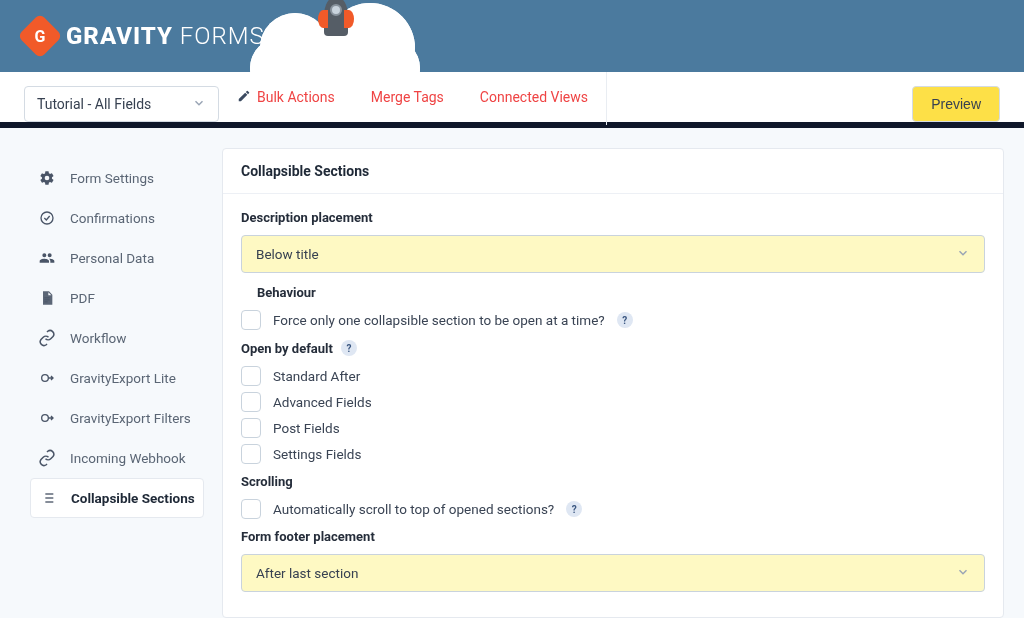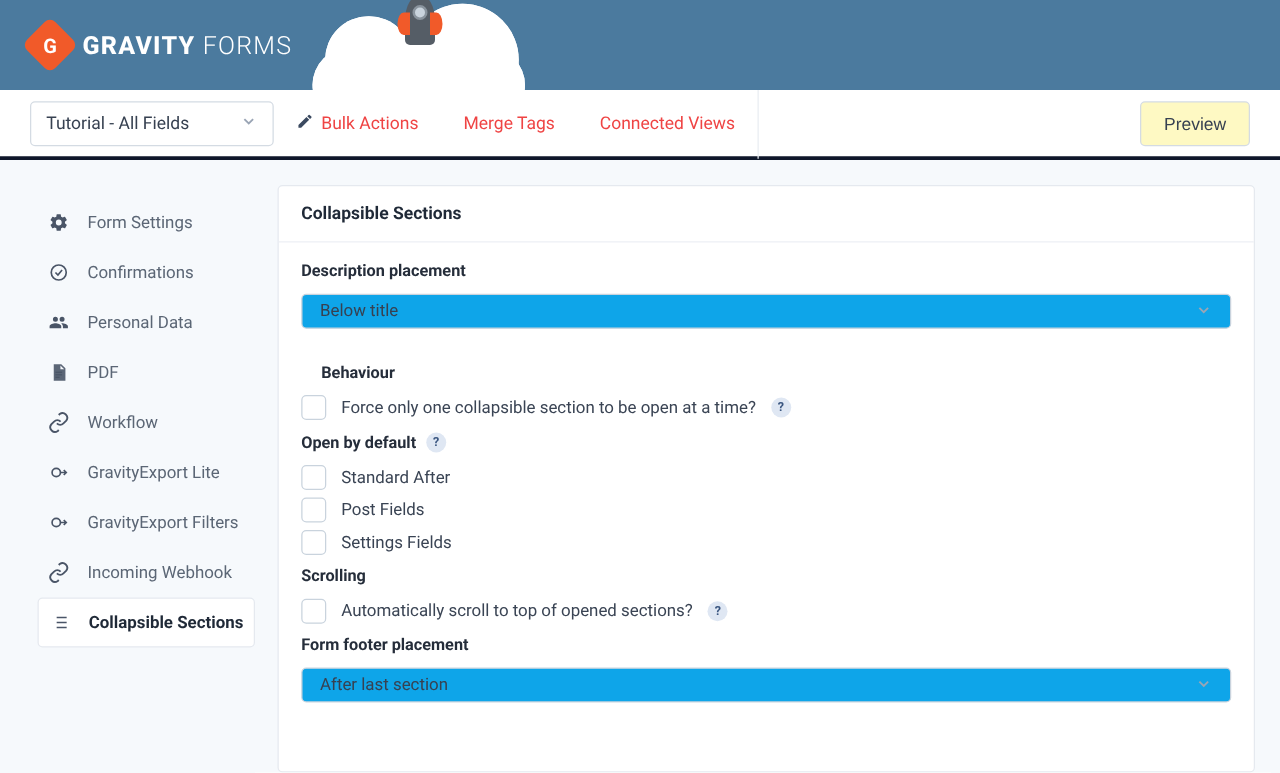--- a/index.html
+++ b/index.html
@@ -20,21 +20,21 @@
     padding: 0 24px;
     position: relative;
     overflow: hidden;
   }
   .logo-wrap { display: flex; align-items: center; gap: 10px; color: #fff; }
   .logo-badge {
     width: 32px; height: 32px; background: #f15a29; transform: rotate(45deg);
     border-radius: 6px; display: flex; align-items: center; justify-content: center;
   }
   .logo-badge-inner { transform: rotate(-45deg); color: #fff; font-weight: bold; font-size: 16px; }
-  .logo-text { font-size: 20px; font-weight: 300; letter-spacing: 1px; }
+  .logo-text { font-size: 24px; font-weight: 300; letter-spacing: 1px; }
   .logo-text b { font-weight: 800; }
   .rocket-cloud {
     position: absolute;
     left: 250px;
     bottom: -6px;
     width: 170px;
     height: 78px;
     pointer-events: none;
   }
   .cloud-shape {
@@ -74,23 +74,23 @@
     position: absolute; bottom: 8px; width: 10px; height: 18px;
     background: #f15a29; border-radius: 50% 0 0 50%;
   }
   .rocket-fin-left { left: -6px; }
   .rocket-fin-right { right: -6px; transform: scaleX(-1); }
 
   
   .nav-bar {
     height: 56px;
     background: #fff;
-    border-bottom: 3px solid #0f172a;
-    display: flex;
-    align-items: center;
+    border-bottom: 6px solid #0f172a;
+    display: flex;
+    align-items: flex-end;
     padding: 0 24px;
   }
   .form-selector {
     height: 36px;
     min-width: 195px;
     border: 1px solid #d4dbe3;
     border-radius: 4px;
     padding: 0 12px;
     display: flex;
     align-items: center;
@@ -135,21 +135,21 @@
     color: #ef4444;
     cursor: pointer;
   }
   .action-tab .pencil { margin-right: 6px; color: #3b4a60; }
   .spacer { flex: 1; }
   .preview-btn {
     height: 36px;
     padding: 0 18px;
     border: 1px solid #d4dbe3;
     border-radius: 4px;
-    background: #fef9c3;
+    background: #fde047;
     font-size: 14px;
     color: #374151;
     cursor: pointer;
   }
 
   
   .body-area {
     display: flex;
     height: calc(618px - 72px - 56px);
   }
@@ -216,52 +216,52 @@
     width: 16px; height: 16px;
     border-radius: 50%;
     background: #dfe7f3;
     color: #3a5680;
     font-size: 10px;
     font-weight: 700;
     cursor: help;
   }
   .select-box {
     width: 100%;
-    height: 28px;
+    height: 38px;
     border: 1px solid #c9d3dd;
     border-radius: 4px;
     padding: 0 14px;
     display: flex;
     align-items: center;
     justify-content: space-between;
     font-size: 13.5px;
     color: #374151;
     cursor: pointer;
-    background: #0ea5e9;
+    background: #fef9c3;
   }
   .select-box .chevron { color: #9aa5b5; font-size: 12px; }
   .checkbox-row {
     display: flex;
     align-items: center;
     gap: 12px;
     font-size: 13.5px;
     color: #3a4454;
     margin-bottom: 6px;
   }
   .checkbox-row.extra-gap { margin-bottom: 10px; }
   .chkbox {
     width: 20px; height: 20px;
     border: 1px solid #c9d3dd;
     border-radius: 4px;
     background: #fff;
     cursor: pointer;
     flex-shrink: 0;
   }
   .chevron-svg { width: 14px; height: 14px; }
-  .mt12 { margin-top: 28px; padding-left: 16px; }
+  .mt12 { margin-top: 12px; padding-left: 16px; }
 </style>
 </head>
 <body>
 
 <div class="top-header">
   <div class="logo-wrap">
     <div class="logo-badge">
       <div class="logo-badge-inner">G</div>
     </div>
     <div class="logo-text">
@@ -431,20 +431,24 @@
         <div class="field-label">
           <span>Open by default</span>
           <span class="help-dot">?</span>
         </div>
         <div class="checkbox-row">
           <div class="chkbox"></div>
           <span>Standard After</span>
         </div>
         <div class="checkbox-row">
           <div class="chkbox"></div>
+          <span>Advanced Fields</span>
+        </div>
+        <div class="checkbox-row">
+          <div class="chkbox"></div>
           <span>Post Fields</span>
         </div>
         <div class="checkbox-row extra-gap">
           <div class="chkbox"></div>
           <span>Settings Fields</span>
         </div>
 
         <div class="field-label">Scrolling</div>
         <div class="checkbox-row extra-gap">
           <div class="chkbox"></div>

